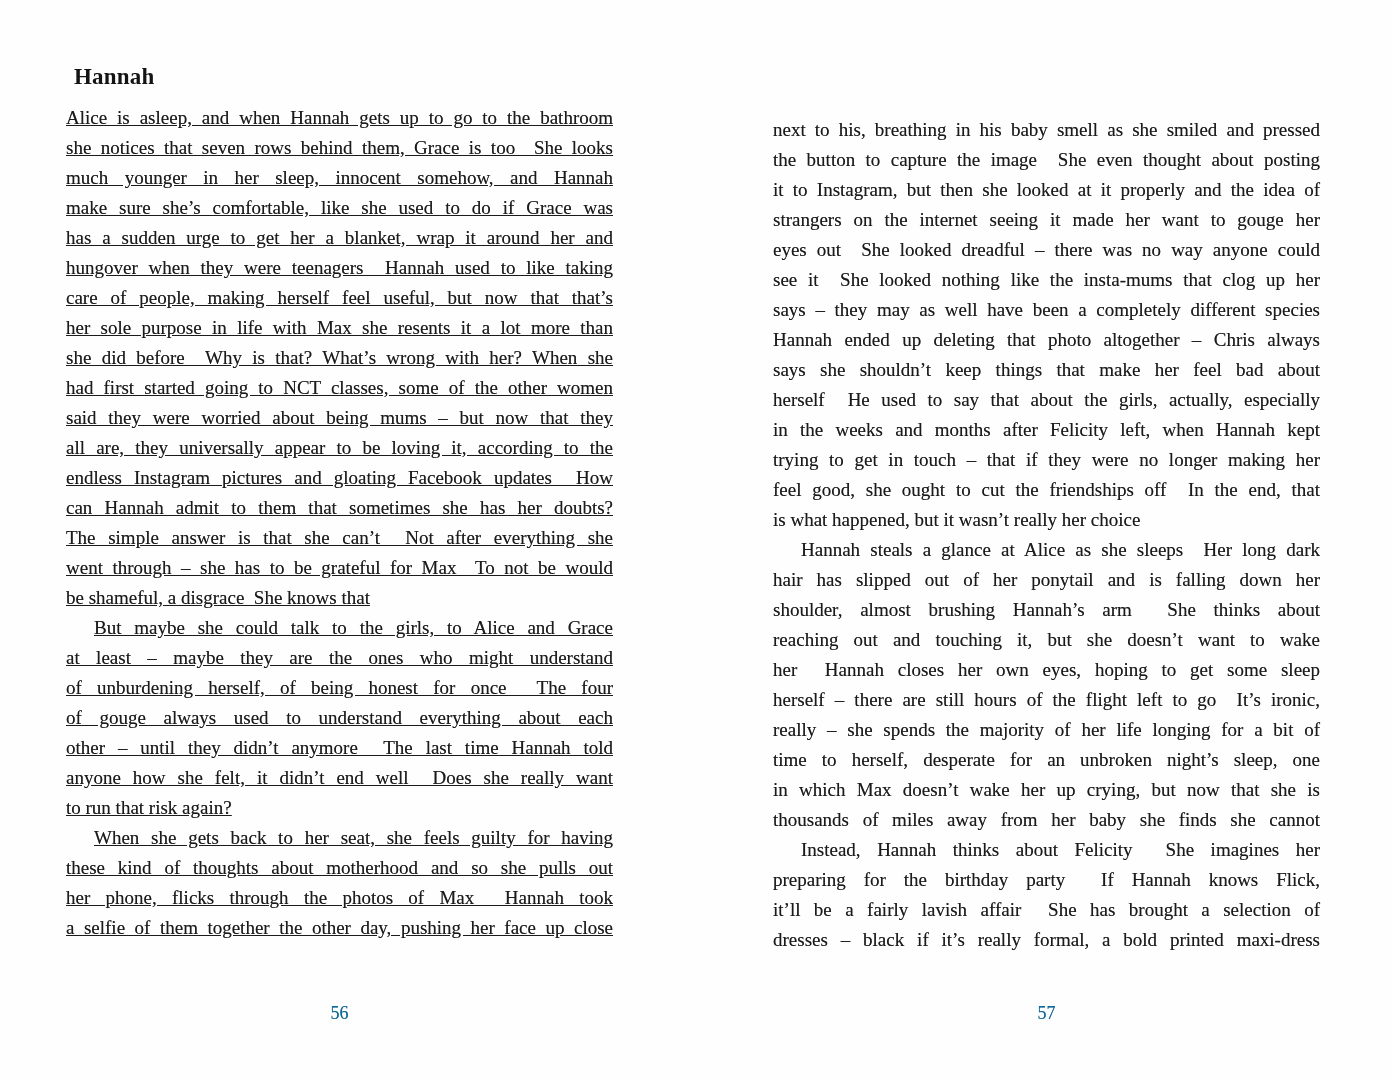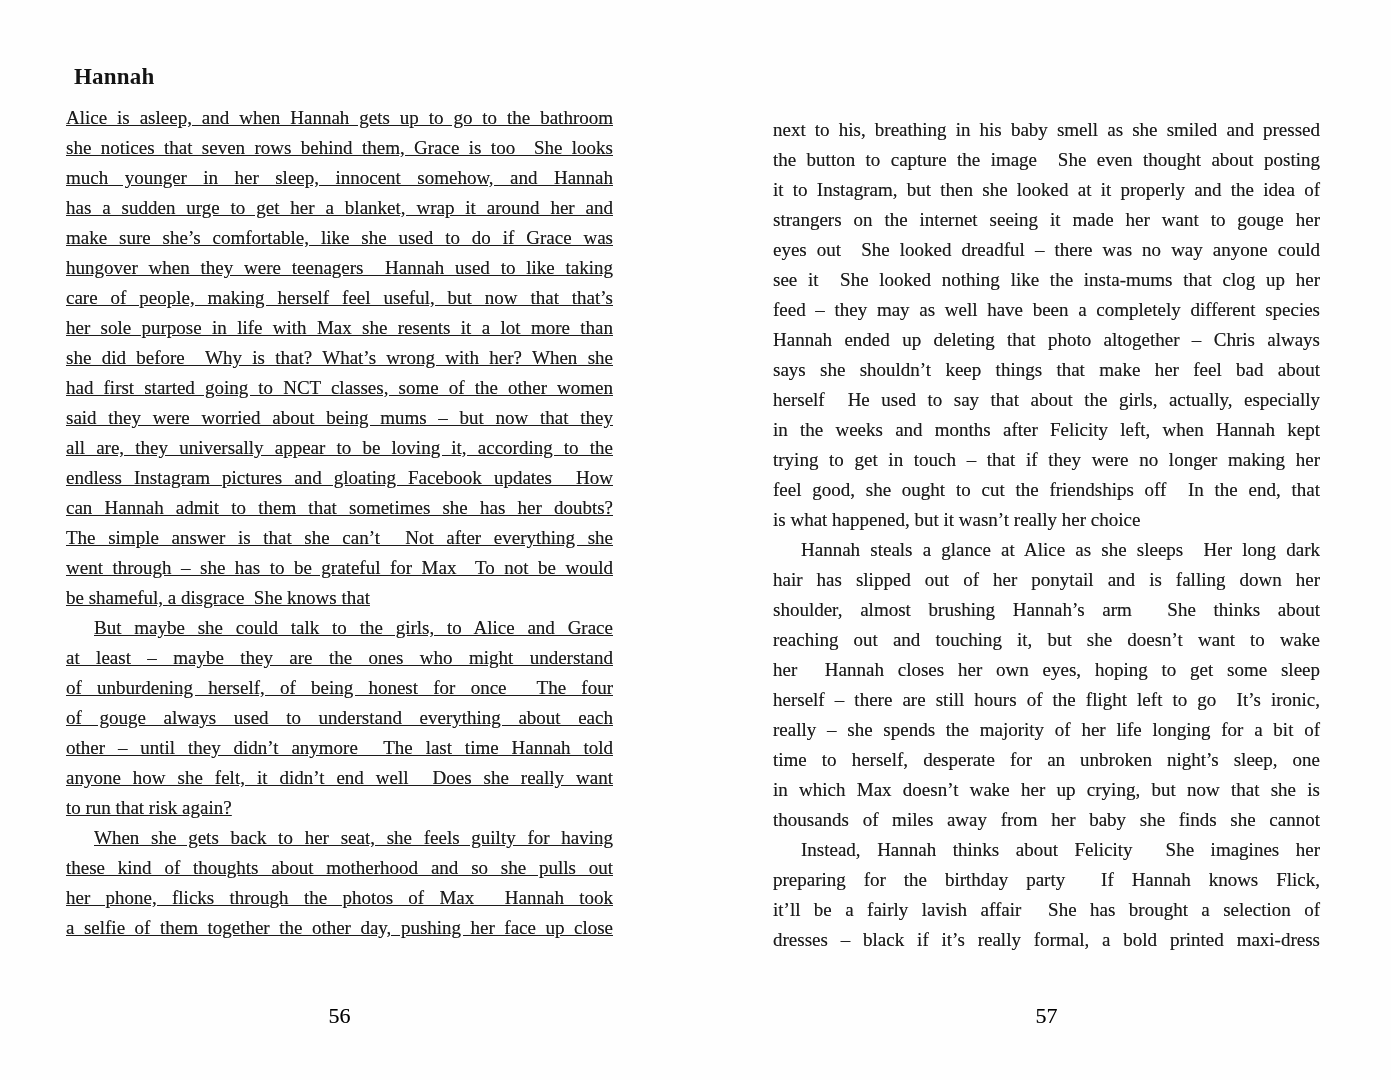--- a/index.html
+++ b/index.html
@@ -46,40 +46,40 @@
     text-align-last: left;
   }
   .line.ind {
     text-indent: 28px;
   }
   .pagenum {
     position: absolute;
     width: 547px;
     top: 1003px;
     text-align: center;
-    font-size: 22px;
-    color: #000000;
+    font-size: 18px;
+    color: #0369a1;
     text-shadow: 0 0 0.5px rgba(20,20,20,0.4);
   }
   .pagenum.left  { left: 66px; }
   .pagenum.right { left: 773px; }
 </style>
 </head>
 <body>
 
 <div class="spread">
 
   <h1 class="chapter-heading">Hannah</h1>
 
   <div class="page-body left" id="left-body">
       <div class="line">Alice is asleep, and when Hannah gets up to go to the bathroom</div>
       <div class="line">she notices that seven rows behind them, Grace is too&nbsp; She looks</div>
       <div class="line">much younger in her sleep, innocent somehow, and Hannah</div>
+      <div class="line">make sure she’s comfortable, like she used to do if Grace was</div>
       <div class="line">has a sudden urge to get her a blanket, wrap it around her and</div>
-      <div class="line">make sure she’s comfortable, like she used to do if Grace was</div>
       <div class="line">hungover when they were teenagers&nbsp; Hannah used to like taking</div>
       <div class="line">care of people, making herself feel useful, but now that that’s</div>
       <div class="line">her sole purpose in life with Max she resents it a lot more than</div>
       <div class="line">she did before&nbsp; Why is that? What’s wrong with her? When she</div>
       <div class="line">had first started going to NCT classes, some of the other women</div>
       <div class="line">said they were worried about being mums – but now that they</div>
       <div class="line">all are, they universally appear to be loving it, according to the</div>
       <div class="line">endless Instagram pictures and gloating Facebook updates&nbsp; How</div>
       <div class="line">can Hannah admit to them that sometimes she has her doubts?</div>
       <div class="line">The simple answer is that she can’t&nbsp; Not after everything she</div>
@@ -98,21 +98,21 @@
       <div class="line">a selfie of them together the other day, pushing her face up close</div>
     </div>
 
   <div class="page-body right" id="right-body">
       <div class="line">next to his, breathing in his baby smell as she smiled and pressed</div>
       <div class="line">the button to capture the image&nbsp; She even thought about posting</div>
       <div class="line">it to Instagram, but then she looked at it properly and the idea of</div>
       <div class="line">strangers on the internet seeing it made her want to gouge her</div>
       <div class="line">eyes out&nbsp; She looked dreadful – there was no way anyone could</div>
       <div class="line">see it&nbsp; She looked nothing like the insta-mums that clog up her</div>
-      <div class="line">feed – they may as well have been a completely different species</div>
+      <div class="line">says – they may as well have been a completely different species</div>
       <div class="line">Hannah ended up deleting that photo altogether – Chris always</div>
       <div class="line">says she shouldn’t keep things that make her feel bad about</div>
       <div class="line">herself&nbsp; He used to say that about the girls, actually, especially</div>
       <div class="line">in the weeks and months after Felicity left, when Hannah kept</div>
       <div class="line">trying to get in touch – that if they were no longer making her</div>
       <div class="line">feel good, she ought to cut the friendships off&nbsp; In the end, that</div>
       <div class="line endline">is what happened, but it wasn’t really her choice</div>
       <div class="line ind">Hannah steals a glance at Alice as she sleeps&nbsp; Her long dark</div>
       <div class="line">hair has slipped out of her ponytail and is falling down her</div>
       <div class="line">shoulder, almost brushing Hannah’s arm&nbsp; She thinks about</div>

